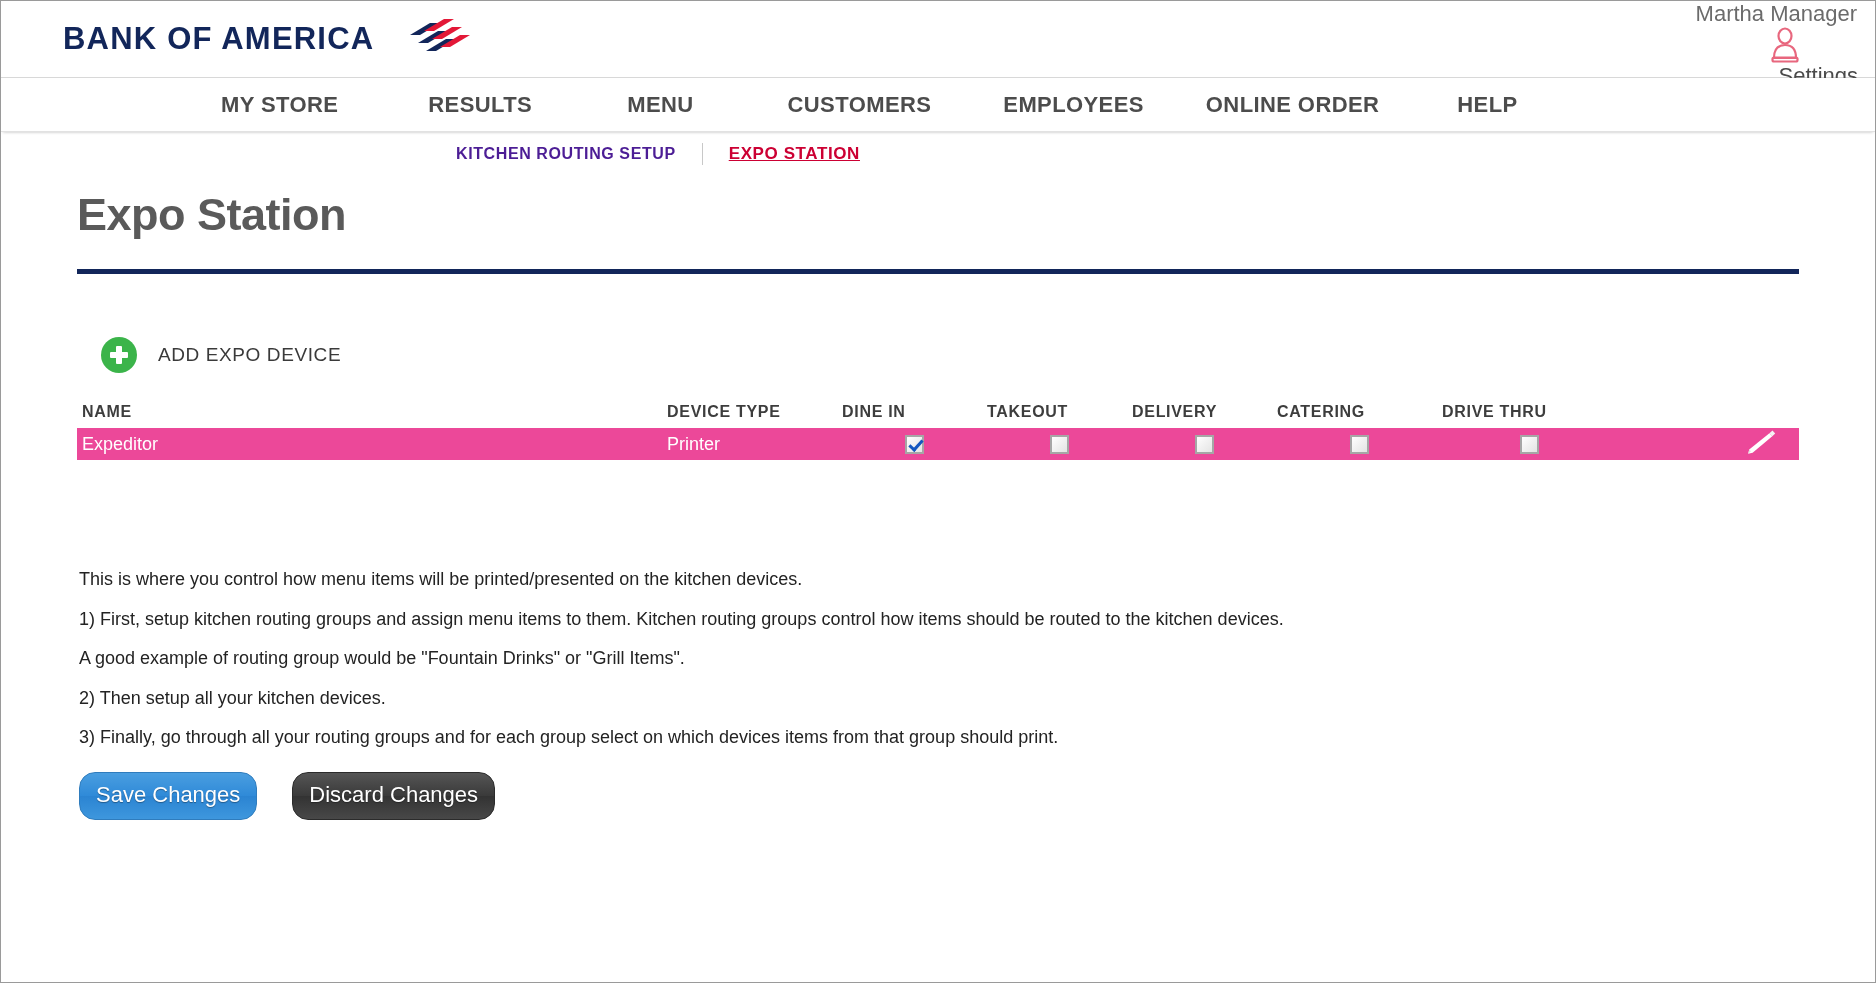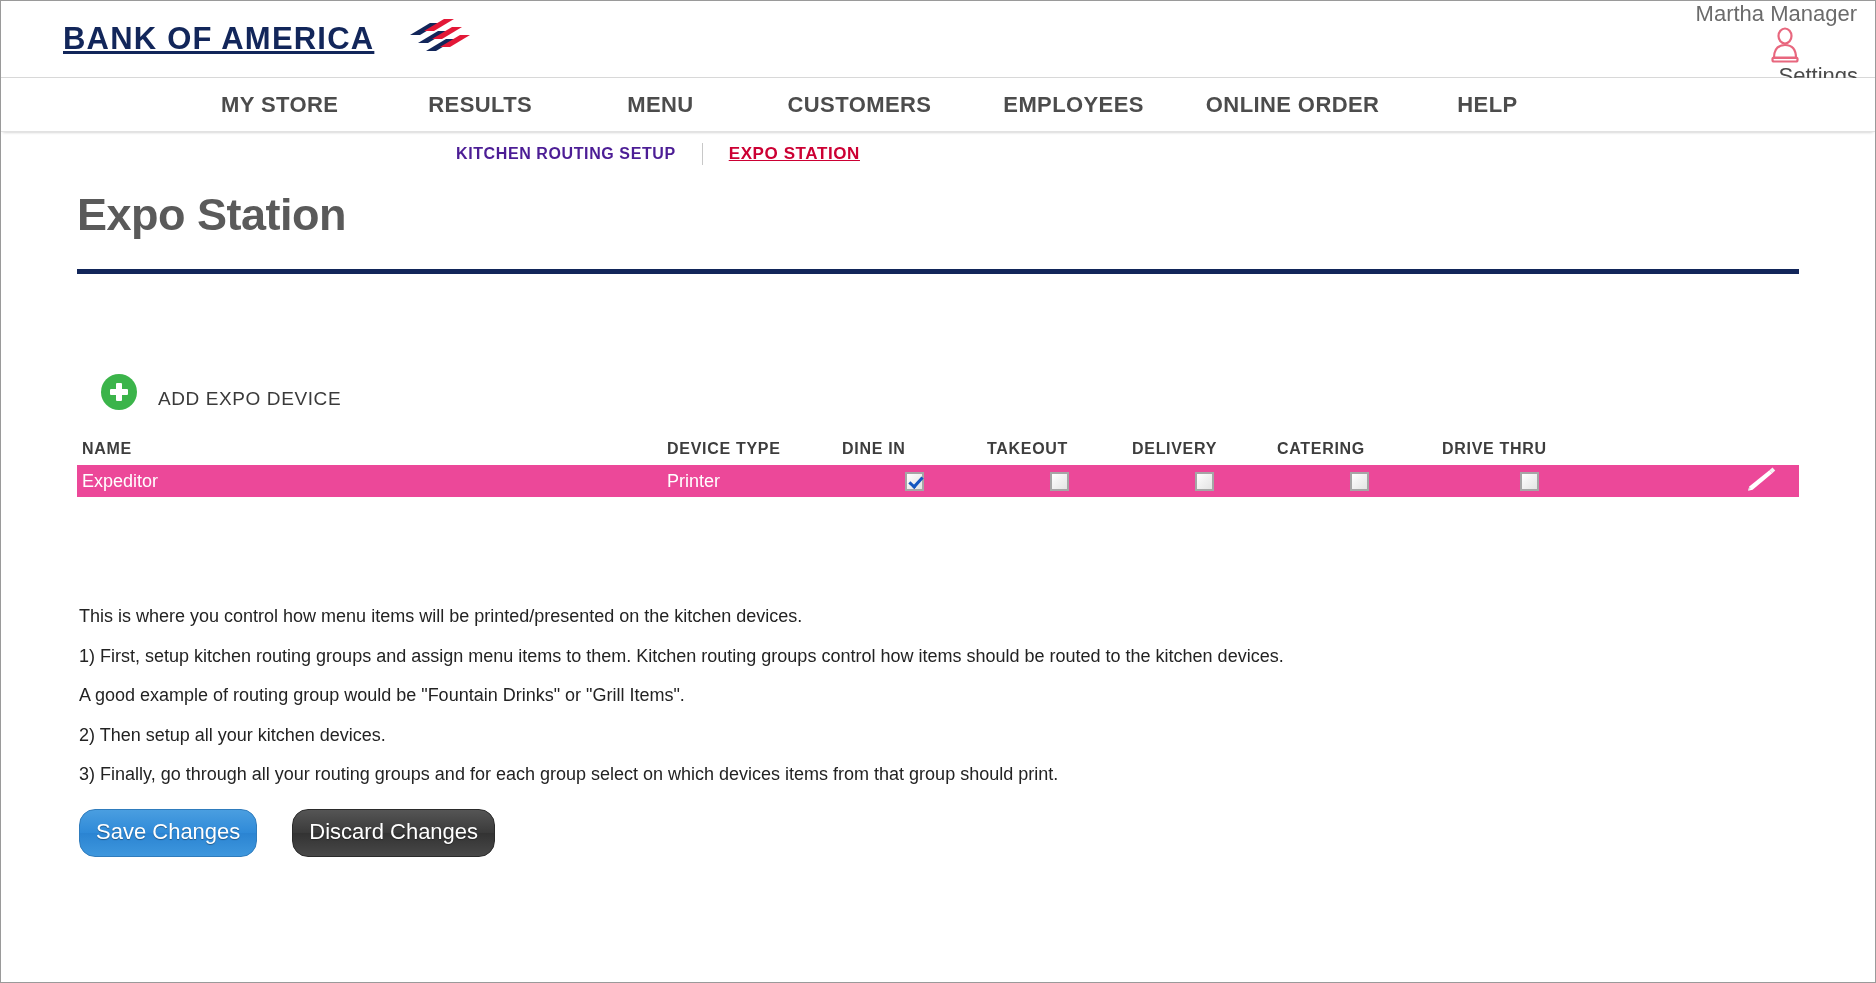--- a/index.html
+++ b/index.html
@@ -31,21 +31,20 @@
     display: flex;
     align-items: center;
   }
   .logo-text {
     font-family: "Liberation Sans", sans-serif;
     font-size: 31px;
     font-weight: bold;
     color: #12265a;
     letter-spacing: 1.2px;
     white-space: nowrap;
-    text-decoration: underline;
   }
   .flag {
     margin-left: 14px;
     width: 82px;
     height: 40px;
     position: relative;
   }
   .flag svg { display: block; }
 
   .user-area {
@@ -133,23 +132,23 @@
     color: #5a5a5a;
     letter-spacing: -0.5px;
   }
   .title-rule {
     margin: 28px 76px 0 76px;
     height: 5px;
     background: #12265a;
   }
 
   .add-row {
-    margin: 100px 0 0 100px;
-    display: flex;
-    align-items: flex-end;
+    margin: 63px 0 0 100px;
+    display: flex;
+    align-items: center;
     cursor: pointer;
     width: fit-content;
   }
   .plus-circle {
     width: 36px; height: 36px;
     border-radius: 50%;
     background: #3bb44a;
     position: relative;
     flex: none;
   }

